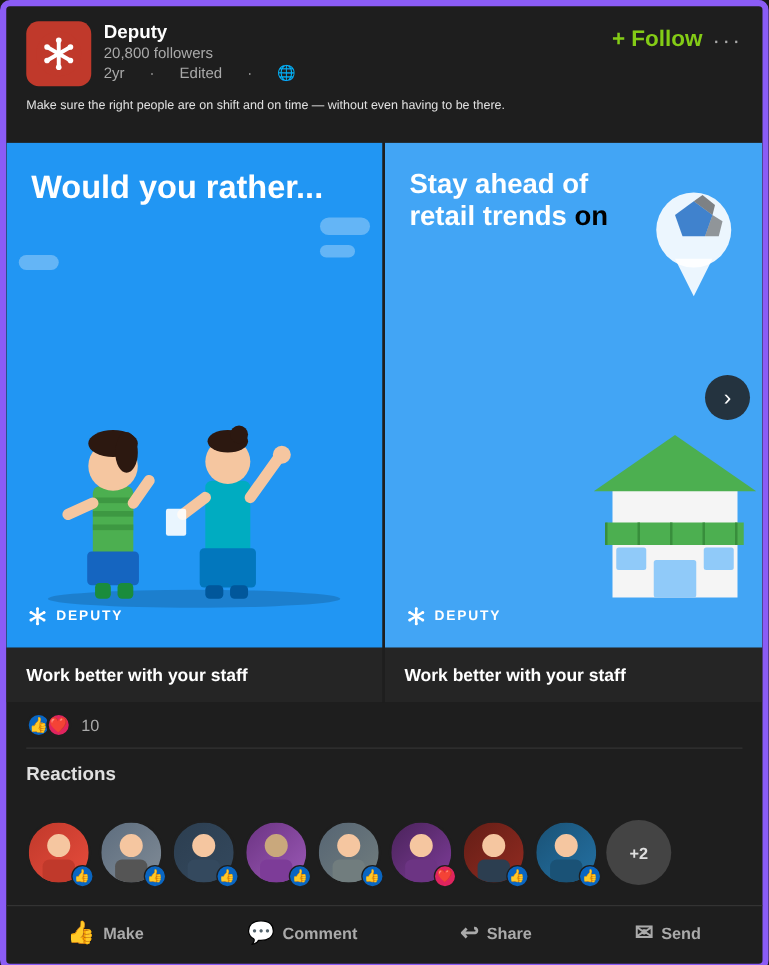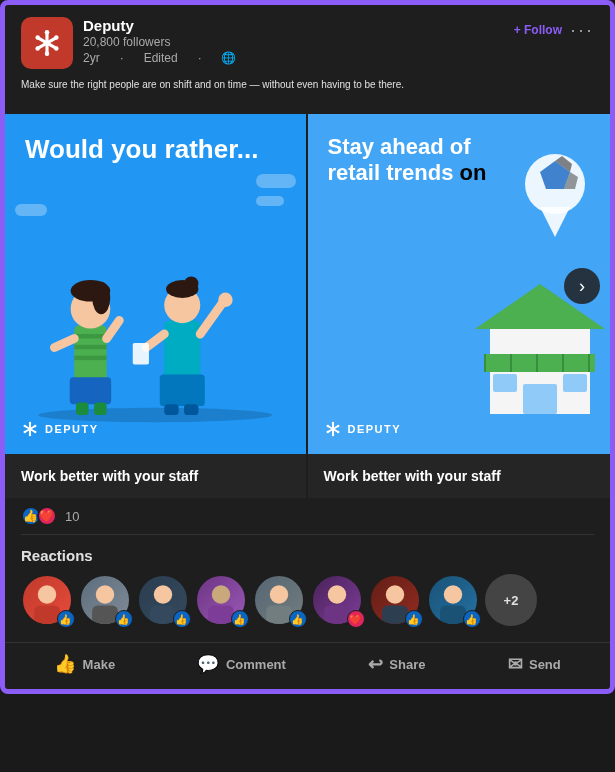--- a/index.html
+++ b/index.html
@@ -64,22 +64,22 @@
     }
     .header-actions {
       display: flex;
       align-items: center;
       gap: 8px;
       padding-top: 4px;
     }
     .follow-btn {
       background: transparent;
       border: none;
-      color: #8b5cf6;
-      font-size: 12px;
+      color: #84cc16;
+      font-size: 18px;
       font-weight: 600;
       cursor: pointer;
       display: flex;
       align-items: center;
       gap: 4px;
     }
     .more-btn {
       background: transparent;
       border: none;
       color: #aaa;
@@ -107,21 +107,21 @@
     .slide {
       min-width: 50%;
       position: relative;
       overflow: hidden;
     }
     .slide-left {
       border-right: 2px solid #1e1e1e;
     }
     .slide-bg {
       background: #2196f3;
-      height: 340px;
+      height: 404px;
       position: relative;
       display: flex;
       flex-direction: column;
       padding: 20px;
     }
     .slide-bg-right {
       background: #42a5f5;
     }
     .slide-headline {
       font-size: 26px;
@@ -227,21 +227,21 @@
       background: #333;
       margin: 0 16px;
     }
     .reactions-section {
       padding: 12px 16px 8px;
     }
     .reactions-title {
       font-size: 15px;
       font-weight: 600;
       color: #e0e0e0;
-      margin-bottom: 10px;
+      margin-bottom: 28px;
     }
     .reactions-avatars {
       display: flex;
       align-items: center;
       gap: 6px;
       flex-wrap: nowrap;
     }
     .reaction-avatar {
       width: 52px;
       height: 52px;

